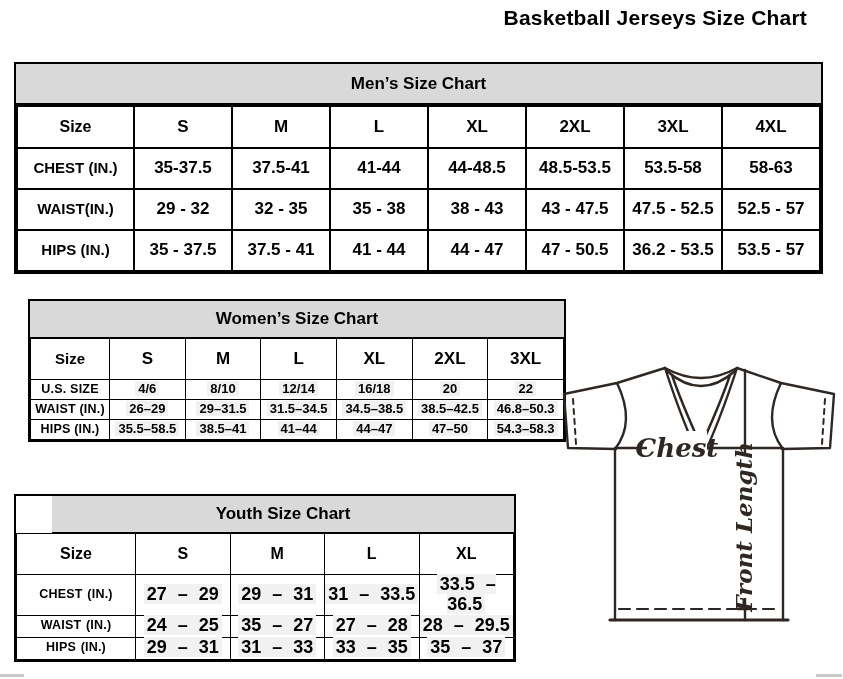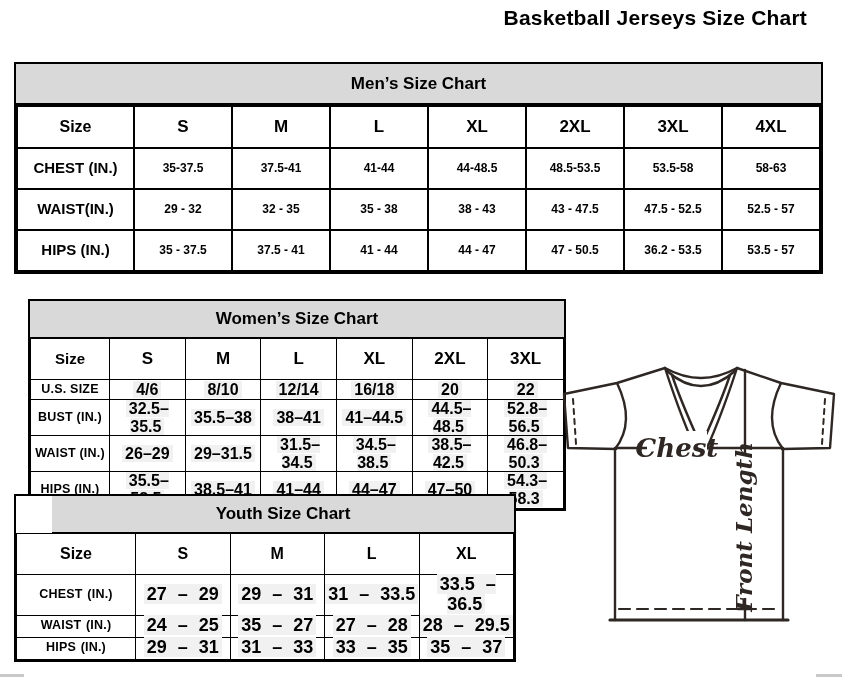--- a/index.html
+++ b/index.html
@@ -21,31 +21,31 @@
     border:2px solid #000;text-align:center;vertical-align:middle;
     font-weight:bold;padding:0;line-height:1.1;
   }
   
   .mens{left:14px;top:62px;width:805px;}
   .mens .chart-title{height:39px;line-height:39px;font-size:17px;}
   .mens thead tr{height:42px;}
   .mens tbody tr{height:41px;}
   .mens th{font-size:17px;}
   .mens th.first{font-size:16px;}
-  .mens td{font-size:12px;}
+  .mens td{font-size:17px;}
   .mens td.lbl{font-size:15px;}
   
   .womens{left:14px;top:299px;width:534px;margin-left:14px;}
   .womens .chart-title{height:36px;line-height:36px;font-size:17px;border-bottom-width:1.5px;}
   .womens thead tr{height:41px;}
   .womens tbody tr{height:20px;}
   .womens th,.womens td{border-width:1.5px;}
   .womens th{font-size:17px;}
   .womens th.first{font-size:15px;}
-  .womens td{font-size:16px;}
+  .womens td{font-size:13px;}
   .womens td.lbl{font-size:12.5px;letter-spacing:.2px;}
   
   .youth{left:14px;top:494px;width:498px;}
   .youth .chart-title{height:36px;line-height:36px;font-size:17px;border-bottom-width:1.5px;margin-left:36px;}
   .youth thead tr{height:41px;}
   .youth tbody tr{height:22px;}
   .youth th,.youth td{border-width:1.5px;}
   .youth th{font-size:16px;}
   .youth td{font-size:18px;word-spacing:6px;}
   .youth td.lbl{font-size:12.5px;word-spacing:1px;letter-spacing:.2px;}
@@ -139,29 +139,20 @@
       <tr>
         <td class="lbl">U.S. SIZE</td>
         <td><span class="hl">4/6</span></td>
         <td><span class="hl">8/10</span></td>
         <td><span class="hl">12/14</span></td>
         <td><span class="hl">16/18</span></td>
         <td><span class="hl">20</span></td>
         <td><span class="hl">22</span></td>
       </tr>
       <tr>
-        <td class="lbl">BUST (IN.)</td>
-        <td><span class="hl">32.5–35.5</span></td>
-        <td><span class="hl">35.5–38</span></td>
-        <td><span class="hl">38–41</span></td>
-        <td><span class="hl">41–44.5</span></td>
-        <td><span class="hl">44.5–48.5</span></td>
-        <td><span class="hl">52.8–56.5</span></td>
-      </tr>
-      <tr>
         <td class="lbl">WAIST (IN.)</td>
         <td><span class="hl">26–29</span></td>
         <td><span class="hl">29–31.5</span></td>
         <td><span class="hl">31.5–34.5</span></td>
         <td><span class="hl">34.5–38.5</span></td>
         <td><span class="hl">38.5–42.5</span></td>
         <td><span class="hl">46.8–50.3</span></td>
       </tr>
       <tr>
         <td class="lbl">HIPS (IN.)</td>

